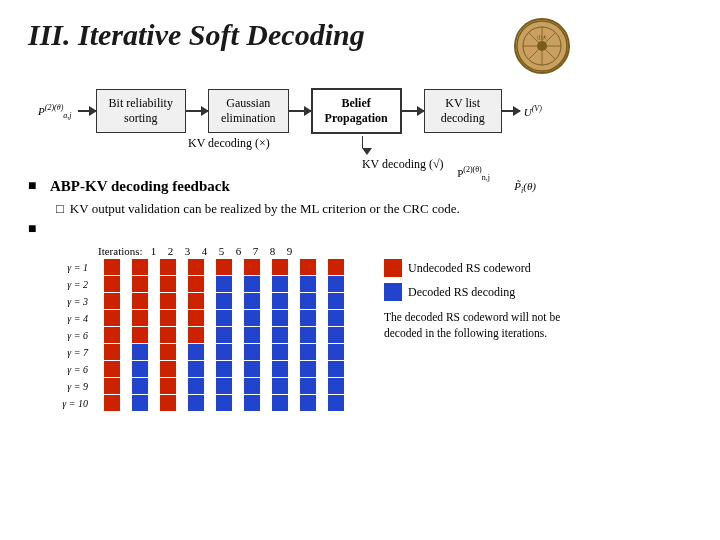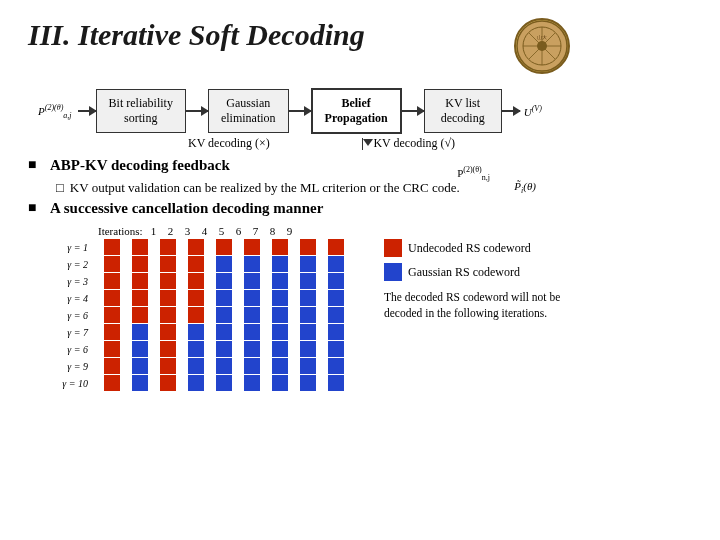--- a/index.html
+++ b/index.html
@@ -258,21 +258,21 @@
         U<sup>(V)</sup>
       </span>
     </div>
 
     <div style="display:flex; margin-left:108px; margin-top:2px; gap:0; align-items:flex-start;">
 
       <div style="display:flex; flex-direction:column; align-items:center; margin-left:52px;">
         <span style="font-size:12px;">KV decoding (×)</span>
       </div>
 
-      <div style="display:flex; flex-direction:row; align-items:center; margin-left:92px;">
+      <div style="display:flex; flex-direction:column; align-items:flex-start; margin-left:92px;">
         <div style="width:1.5px; height:12px; background:#333;"></div>
         <div style="width:0; height:0; border-left:5px solid transparent; border-right:5px solid transparent; border-top:7px solid #333; margin-bottom:2px;"></div>
         <span style="font-size:12px;">KV decoding (√)</span>
       </div>
     </div>
 
     <div style="position:absolute; right:80px; top:77px; font-size:11px;">
       P<sup>(2)(θ)</sup><sub>n,j</sub>
     </div>
     <div style="position:absolute; right:34px; top:92px; font-style:italic; font-size:11px;">
@@ -287,21 +287,20 @@
       <span class="bullet-text">ABP-KV decoding feedback</span>
     </div>
 
     <div class="sub-bullet">
       <span class="sub-bullet-marker">□</span>
       <span style="font-size:13px;">KV output validation can be realized by the ML criterion or the CRC code.</span>
     </div>
 
     <div class="bullet-item" style="margin-top:4px;">
       <span class="bullet-n">■</span>
-      <span class="bullet-text">A successive cancellation decoding manner</span>
     </div>
   </div>
 
   <div class="grid-section">
 
     <div class="grid-container">
 
       <div style="display:flex; margin-left:42px; gap:1px; margin-bottom:2px;">
         <span style="font-size:11px; margin-right:2px;">Iterations:</span>
         <span class="grid-header-cell">1</span>
@@ -427,19 +426,19 @@
         </div>
     </div>
 
     <div style="margin-left:20px; margin-top:14px;">
       <div class="legend-item">
         <div class="legend-box" style="background:#cc2200;"></div>
         <span class="legend-text">Undecoded RS codeword</span>
       </div>
       <div class="legend-item">
         <div class="legend-box" style="background:#2244cc;"></div>
-        <span class="legend-text">Gaussian RS codeword</span>
+        <span class="legend-text">Decoded RS decoding</span>
       </div>
       <p class="note-text">The decoded RS codeword will not be decoded in the following iterations.</p>
     </div>
   </div>
 
 </div>
 
 </body></html>

